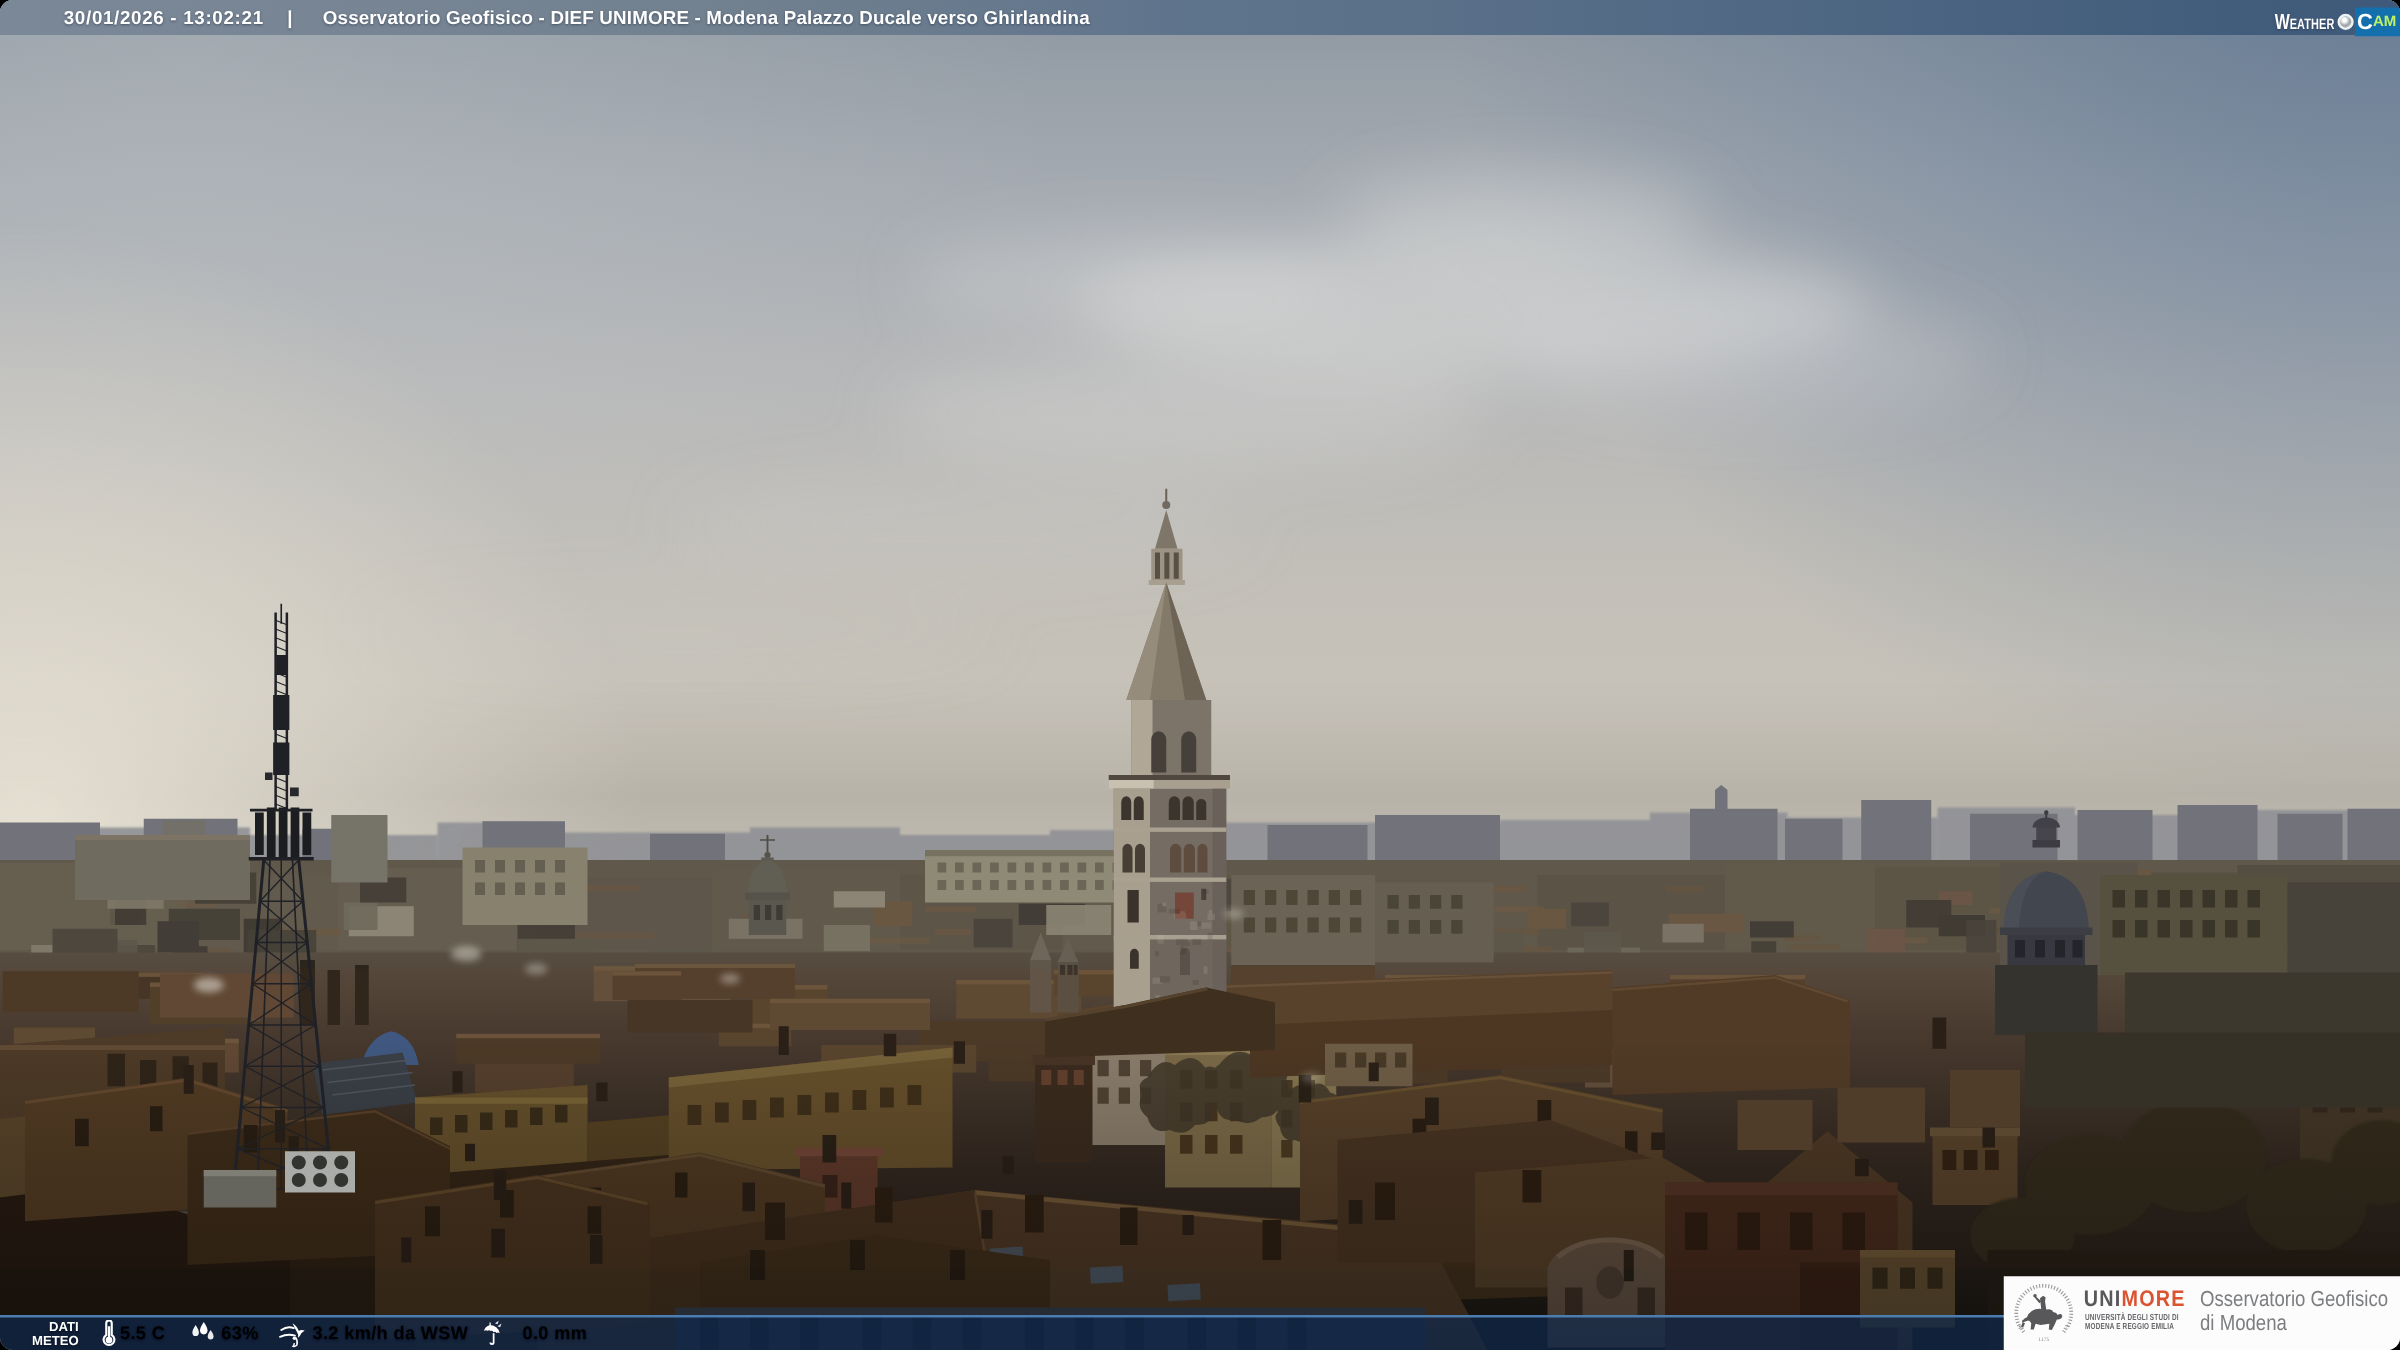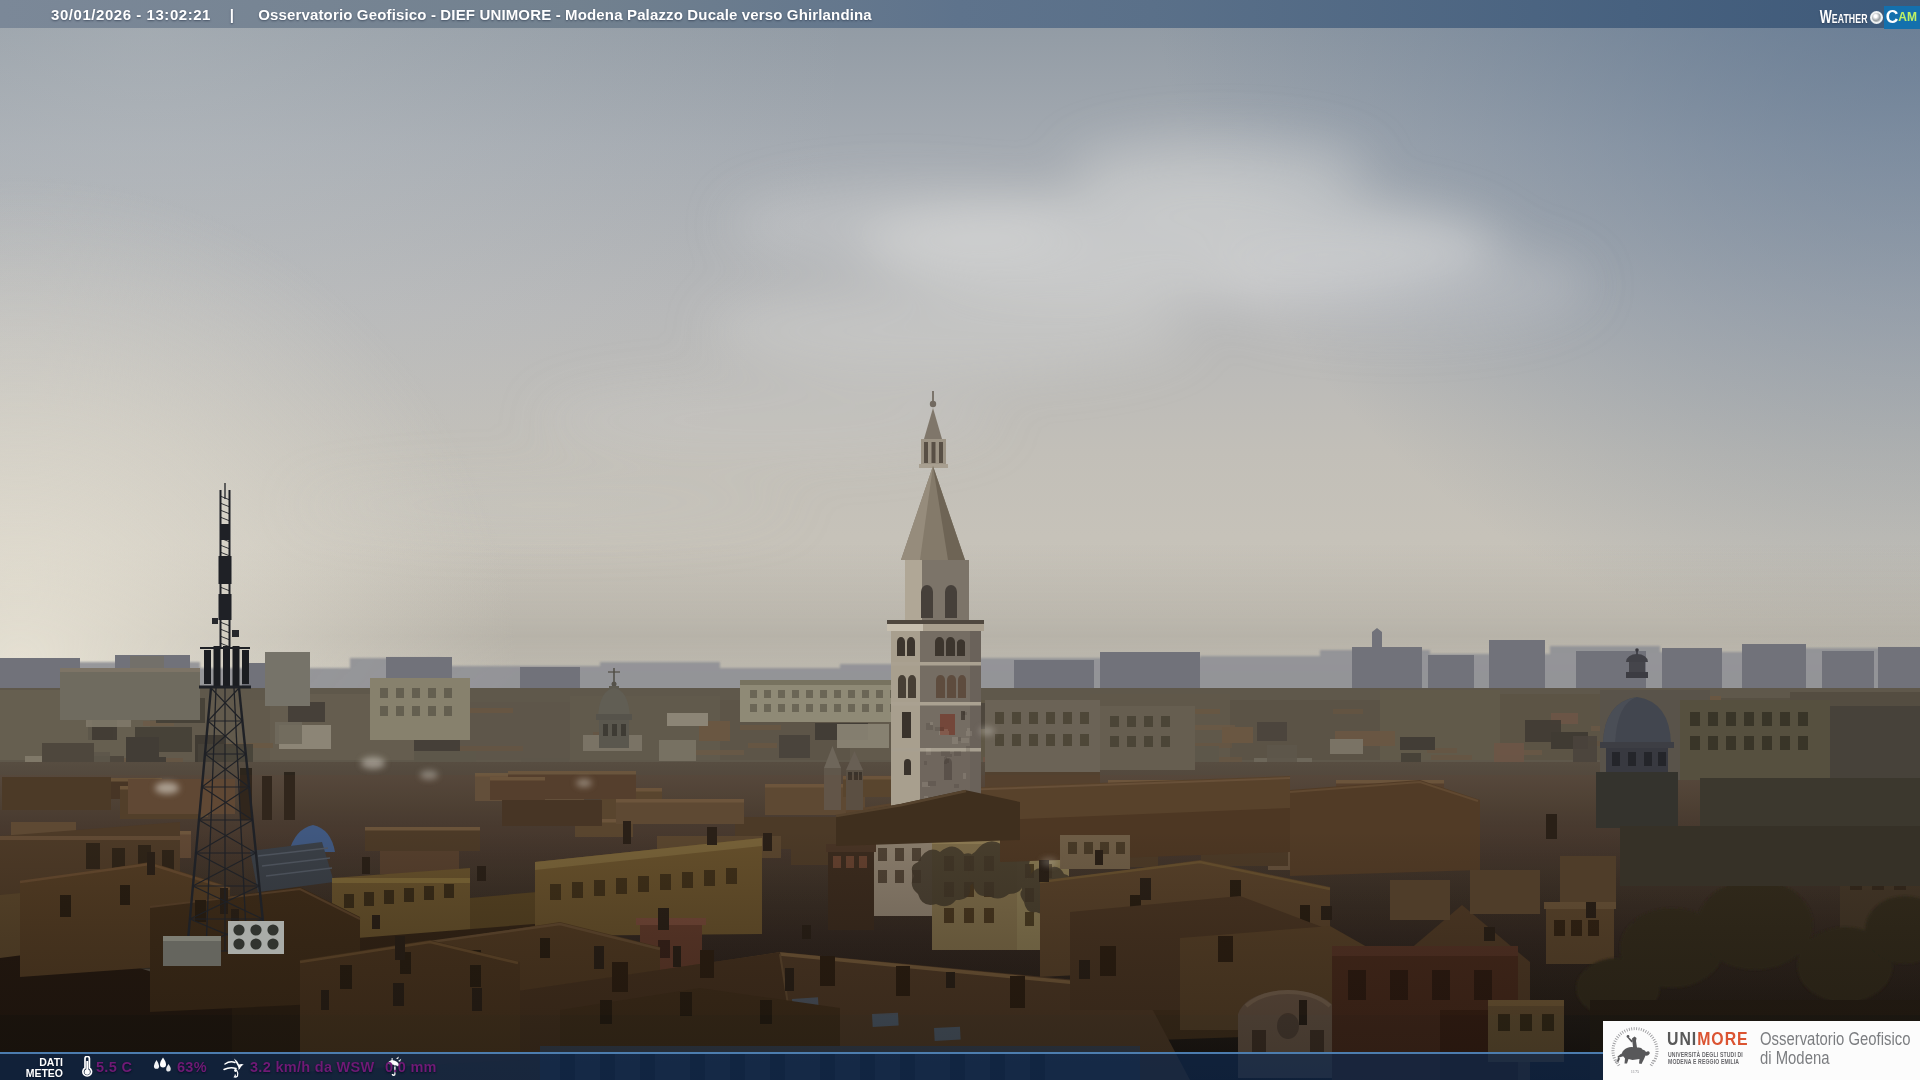--- a/index.html
+++ b/index.html
@@ -1,33 +1,33 @@
 <!DOCTYPE html>
 <html><head>
 <meta charset="utf-8">
 <style>
   html,body{margin:0;padding:0;background:#000;}
-  #stage{position:relative;width:1920px;height:1080px;overflow:hidden;font-family:"Liberation Sans",sans-serif;background:#b7b4ac;}
+  #stage{position:relative;width:1920px;height:1080px;overflow:hidden;font-family:"Liberation Sans",sans-serif;background:#b7b4ac;border-radius:10px;}
   #photo{position:absolute;left:0;top:0;}
   .topbar{position:absolute;left:0;top:0;width:1920px;height:28px;
     background:linear-gradient(90deg,#7b8898 0%,#72818f 30%,#5e738c 50%,#5a7089 60%,#47617f 85%,#3e5979 100%);}
   .tbtext{position:absolute;left:51px;top:0;line-height:29px;color:#fff;font-weight:bold;font-size:15px;text-shadow:0 1px 2px rgba(30,40,60,0.55);white-space:pre;}
   .tb1{letter-spacing:0.55px;}
   .tb2{letter-spacing:0.15px;}
   .wc{position:absolute;right:0;top:0;height:34px;display:flex;align-items:center;}
   .wgrp{display:inline-block;transform:scaleX(0.73);transform-origin:100% 50%;white-space:nowrap;}
   .wcW{color:#fff;font-weight:bold;font-size:17.5px;text-shadow:0 1px 2px rgba(30,40,60,.5);}
   .wcE{color:#fff;font-weight:bold;font-size:12px;letter-spacing:0.1px;text-shadow:0 1px 2px rgba(30,40,60,.5);}
   .lens{width:9px;height:9px;border-radius:50%;background:radial-gradient(circle at 40% 35%, #ffffff 0 18%, #9aa0a4 55%, #e8eaec 100%);border:2px solid #eef1f2;margin:0 0 0 2px;}
   .cambox{background:#1470ad;height:23px;display:flex;align-items:center;padding:0 3px 0 2px;margin-left:1px;}
   .wcC{color:#fff;font-weight:bold;font-size:17.5px;}
   .wcAM{color:#bef264;font-weight:bold;font-size:12px;}
   .botbar{position:absolute;left:0;top:1052px;width:1920px;height:28px;background:rgba(15,42,80,0.68);border-top:2px solid rgba(80,130,180,0.95);box-sizing:border-box;}
   .dm{position:absolute;left:7px;top:1057px;width:56px;text-align:right;color:#fff;font-weight:bold;font-size:10.5px;line-height:10.5px;text-shadow:0 1px 2px rgba(0,10,30,.8);}
-  .bv{position:absolute;top:1055px;color:#701a75;font-weight:bold;font-size:14.5px;line-height:25px;text-shadow:0 1px 2px rgba(0,10,30,.8);letter-spacing:0.3px;}
+  .bv{position:absolute;top:1055px;color:#000000;font-weight:bold;font-size:14.5px;line-height:25px;text-shadow:0 1px 2px rgba(0,10,30,.8);letter-spacing:0.3px;}
   .bicon{position:absolute;}
   .unibox{position:absolute;left:1603px;top:1021px;width:317px;height:59px;background:#fcfcfc;}
   .uniword{position:absolute;left:1667px;top:1029px;font-size:18px;font-weight:bold;letter-spacing:1.1px;color:#595959;transform:scaleX(0.88);transform-origin:0 0;}
   .uniword .more{color:#db5432;}
   .unisub{position:absolute;left:1668px;top:1050.5px;font-size:7px;font-weight:bold;letter-spacing:0.2px;color:#66666a;line-height:7.2px;transform:scaleX(0.73);transform-origin:0 0;white-space:pre;}
   .osge{position:absolute;left:1760px;top:1030px;font-size:17.5px;color:#7b7d80;line-height:19px;letter-spacing:0px;transform:scaleX(0.85);transform-origin:0 0;white-space:pre;}
 </style>
 </head>
 <body>
 <div id="stage">
@@ -919,21 +919,21 @@
   <path d="M9,4 q6.5,0.6 7.8,6.6 q-1.2,-1.2 -2.7,-0.3 q-0.9,-1.5 -2.4,-0.6 q-0.6,-1.5 -2.1,-0.9 q-1.2,-1.2 -2.7,-0.3 q-1.5,-0.9 -2.7,0.3 q0.6,-3.6 4.8,-4.8z"></path>
   <rect x="8.6" y="2" width="1" height="2.6"></rect>
   <path d="M12.6,10.5 v7.5 a2,2 0 0 1 -4,0 h1.6 a0.5,0.5 0 0 0 1,0 v-7.5z"></path>
   <path d="M13,2.5 l3,-2 l-1,2.8 z" opacity="0.9"></path>
   <path d="M15,5 l3.2,-2.2 l-1.1,3 z" opacity="0.9"></path>
  </g>
 </svg>
 <span class="bv" style="left:96px;">5.5 C</span>
 <span class="bv" style="left:177px;">63%</span>
 <span class="bv" style="left:250px;text-align:center;">3.2 km/h da WSW</span>
-<span class="bv" style="left:385px;">0.0 mm</span>
+<span class="bv" style="left:418px;">0.0 mm</span>
 <div class="unibox"></div>
 
 <svg style="position:absolute;left:1607px;top:1023px;" width="56" height="56" viewBox="0 0 56 56">
  <circle cx="28" cy="28" r="26" fill="#fcfcfc"></circle>
  <g fill="none" stroke="#8b8b8e">
   <path d="M9.5,39.5 A22,22 0 1 1 46.5,39.5" stroke-width="3" stroke-dasharray="0.9 1.5" stroke-opacity="0.85"></path>
   <path d="M12,42.5 A22,22 0 0 1 9,36" stroke-width="3" stroke-dasharray="0.9 1.5" stroke-opacity="0.85"></path>
   <path d="M44,42.5 A22,22 0 0 0 47,36" stroke-width="3" stroke-dasharray="0.9 1.5" stroke-opacity="0.85"></path>
  </g>
  <g fill="#58585a">

